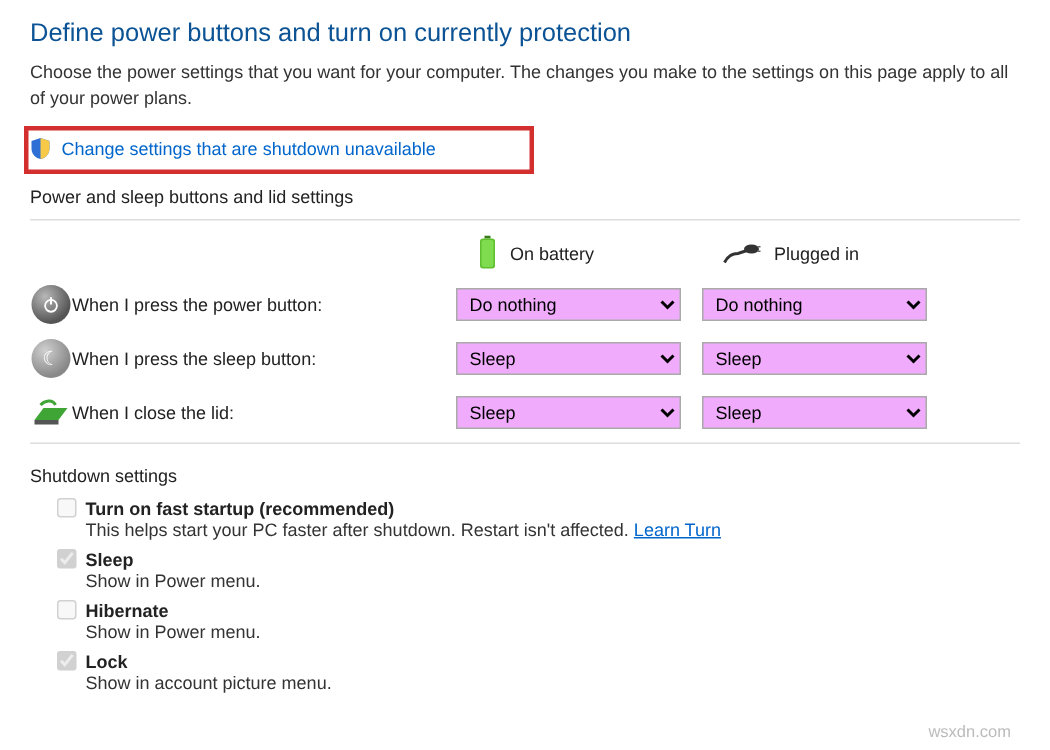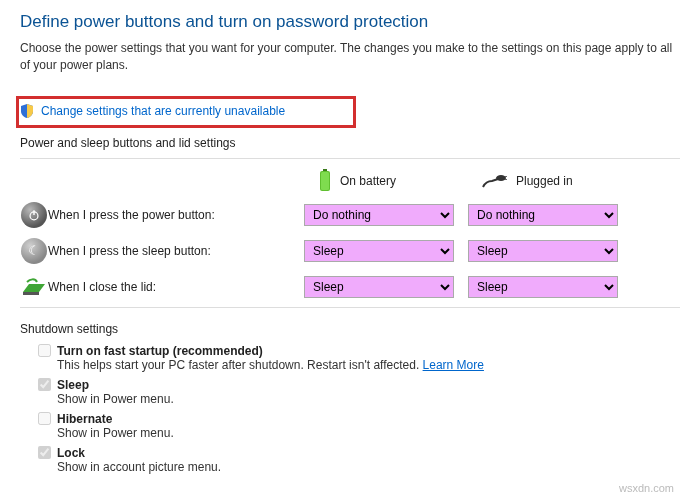--- a/index.html
+++ b/index.html
@@ -16,21 +16,21 @@
     .heading {
       color: #0b5394;
       font-size: 17px;
       font-weight: 400;
       margin-bottom: 8px;
     }
     .subtext {
       font-size: 12px;
       color: #333;
       line-height: 1.4;
-      margin-bottom: 22px;
+      margin-bottom: 10px;
     }
     .link-row {
       display: flex;
       align-items: center;
       gap: 6px;
       padding: 4px 4px 6px 0;
       border: 3px solid #d32f2f;
       width: 340px;
       margin-left: -4px;
       margin-bottom: 8px;
@@ -110,31 +110,31 @@
       display: inline-flex; align-items: center; justify-content: center;
       color: #fff; font-size: 13px;
     }
     .lid-icon {
       width: 26px; height: 22px; display:inline-block;
     }
   </style>
 </head>
 <body>
 
-<div class="heading">Define power buttons and turn on password protection</div>
+<div class="heading">Define power buttons and turn on currently protection</div>
 <div class="subtext">Choose the power settings that you want for your computer. The changes you make to the settings on this page apply to all of your power plans.</div>
 
 <div class="link-row">
   <span class="shield-icon">
     <svg width="16" height="16" viewBox="0 0 16 16">
       <path d="M8 1 L14 3 V8 C14 12 11 14.5 8 15 C5 14.5 2 12 2 8 V3 Z" fill="#2e6fd6"></path>
       <path d="M8 1 L14 3 V8 C14 12 11 14.5 8 15 V1 Z" fill="#f7c948"></path>
     </svg>
   </span>
-  <a href="#">Change settings that are currently unavailable</a>
+  <a href="#">Change settings that are shutdown unavailable</a>
 </div>
 
 <div class="section-label">Power and sleep buttons and lid settings</div>
 <div class="divider"></div>
 
 <div class="cols">
   <div></div>
   <div class="col-header">
     <span class="battery-icon">
       <svg width="14" height="24" viewBox="0 0 14 24">
@@ -198,21 +198,21 @@
 
 <div class="shutdown-section">
   <div class="section-label">Shutdown settings</div>
 
   <div class="check-item">
     <div class="check-line">
       <input type="checkbox" disabled="" style="">
       <span class="bold">Turn on fast startup (recommended)</span>
     </div>
     <div class="check-desc">
-      <span>This helps start your PC faster after shutdown. Restart isn't affected. </span><span class="learn">Learn More</span>
+      <span>This helps start your PC faster after shutdown. Restart isn't affected. </span><span class="learn">Learn Turn</span>
     </div>
   </div>
 
   <div class="check-item">
     <div class="check-line">
       <input type="checkbox" disabled="" checked="" style="">
       <span class="bold">Sleep</span>
     </div>
     <div class="check-desc">Show in Power menu.</div>
   </div>

